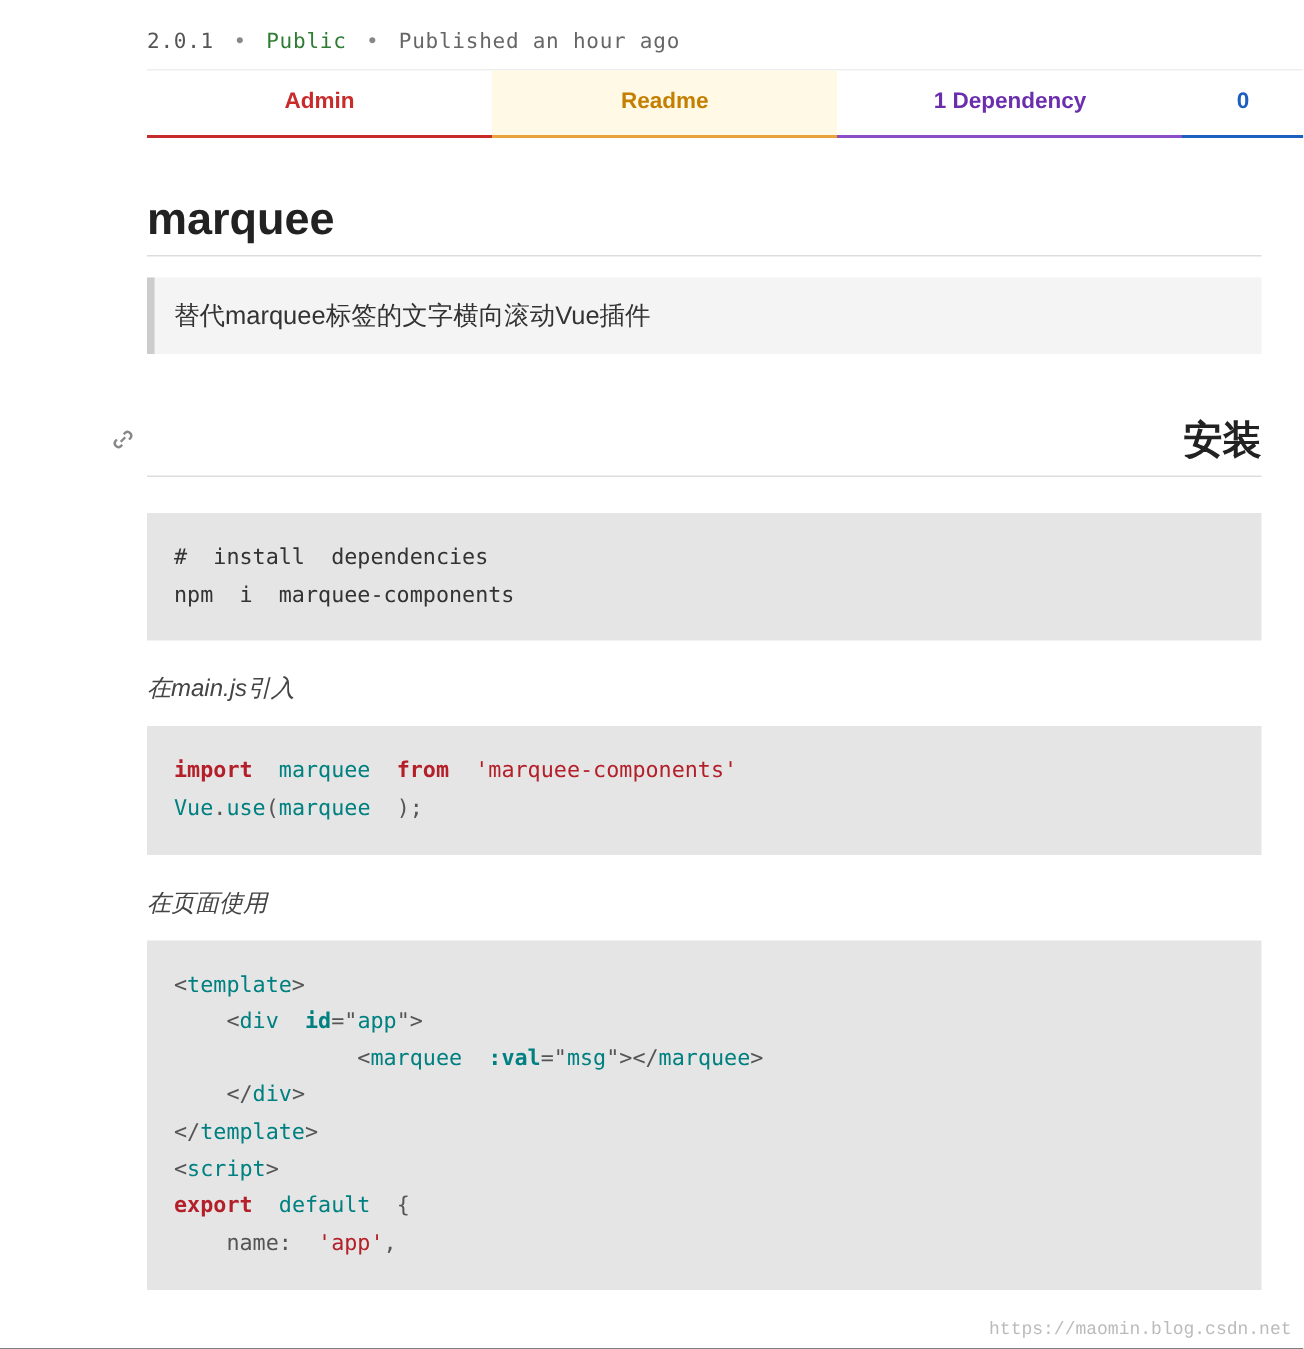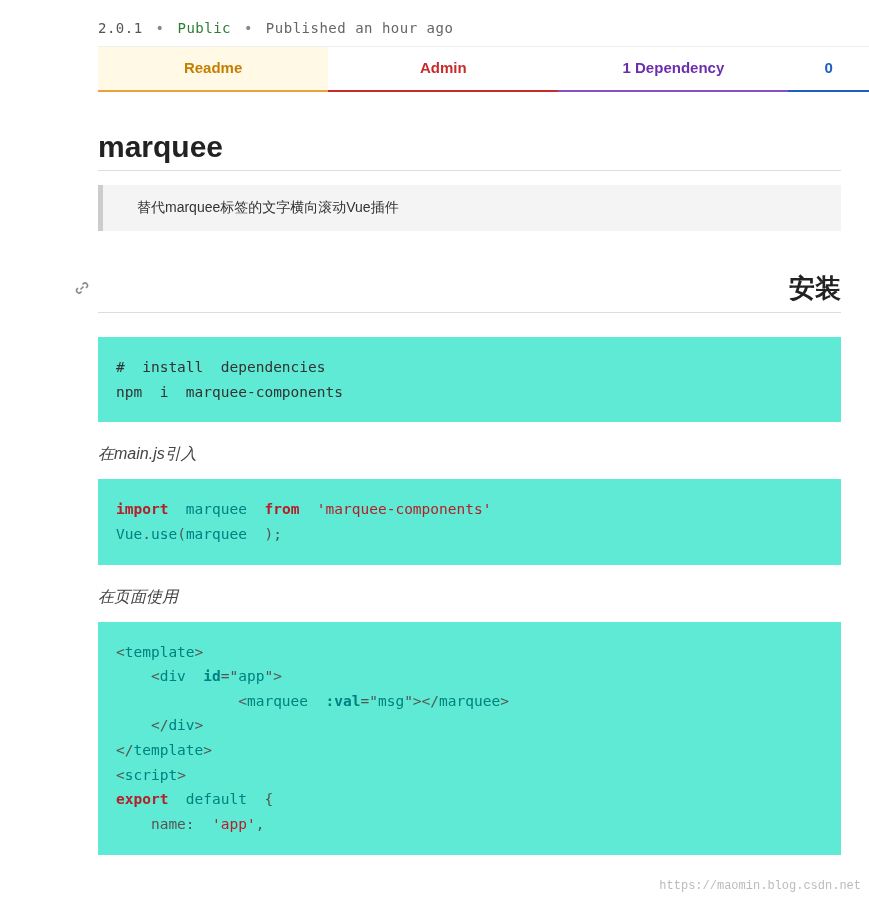--- a/index.html
+++ b/index.html
@@ -75,36 +75,36 @@
     margin: 18px 0 10px 0;
     border-bottom: 1px solid #ddd;
     padding-bottom: 6px;
   }
   h1 { font-size: 30px; }
   h2 { font-size: 26px; }
 
   .blockquote {
     background: #f4f4f4;
     border-left: 5px solid #ccc;
-    padding: 14px 34px;
+    padding: 14px 13px;
     margin: 14px 0 22px 0;
-    font-size: 14px;
+    font-size: 17px;
     color: #333;
   }
 
   .anchor-row { display:flex; align-items:center;text-align:right; }
   .anchor-icon {
     width: 18px; height: 18px;
     margin-left: -24px; margin-right: 6px;
     color: #888;
     display:inline-flex; align-items:center;
   }
 
   pre.codeblock {
-    background: #5eead4;
+    background: #e5e5e5;
     padding: 18px 18px;
     margin: 14px 0 22px 0;
     font-family: ui-monospace, SFMono-Regular, Menlo, Consolas, monospace;
     font-size: 14.5px;
     line-height: 1.7;
     white-space: pre;
     overflow-x: auto;
     color: #333;
   }
 
@@ -134,25 +134,25 @@
 
   <div class="meta-line">
     <span class="version">2.0.1</span>
     <span class="dot">•</span>
     <span class="public">Public</span>
     <span class="dot">•</span>
     <span class="published">Published an hour ago</span>
   </div>
 
   <div class="tabs">
+    <div class="tab tab-admin">
+      <span>Admin</span>
+    </div>
     <div class="tab tab-readme">
       <span>Readme</span>
-    </div>
-    <div class="tab tab-admin">
-      <span>Admin</span>
     </div>
     <div class="tab tab-deps">
       <span>1 Dependency</span>
     </div>
     <div class="tab tab-count">
       <span>0</span>
     </div>
   </div>
 
   <div class="content">

